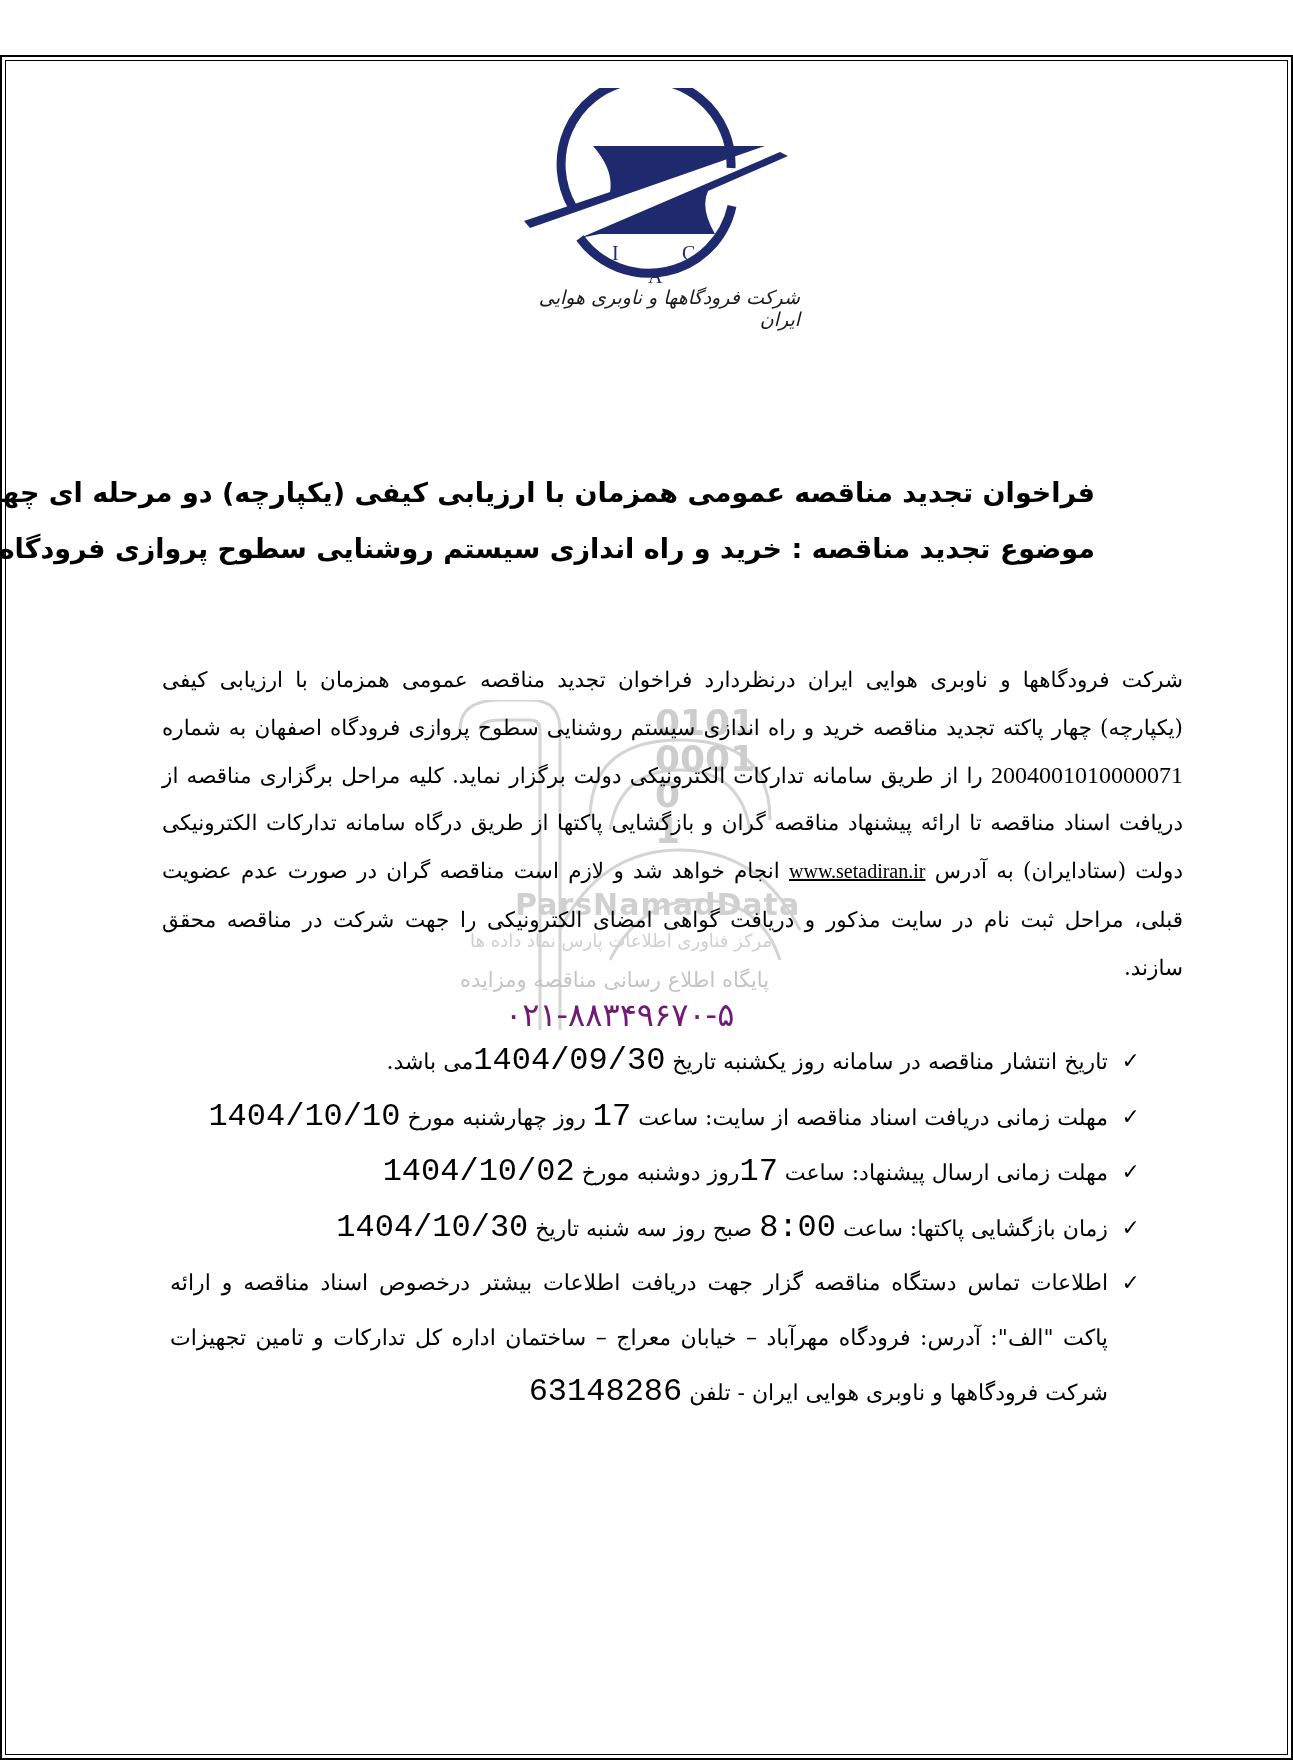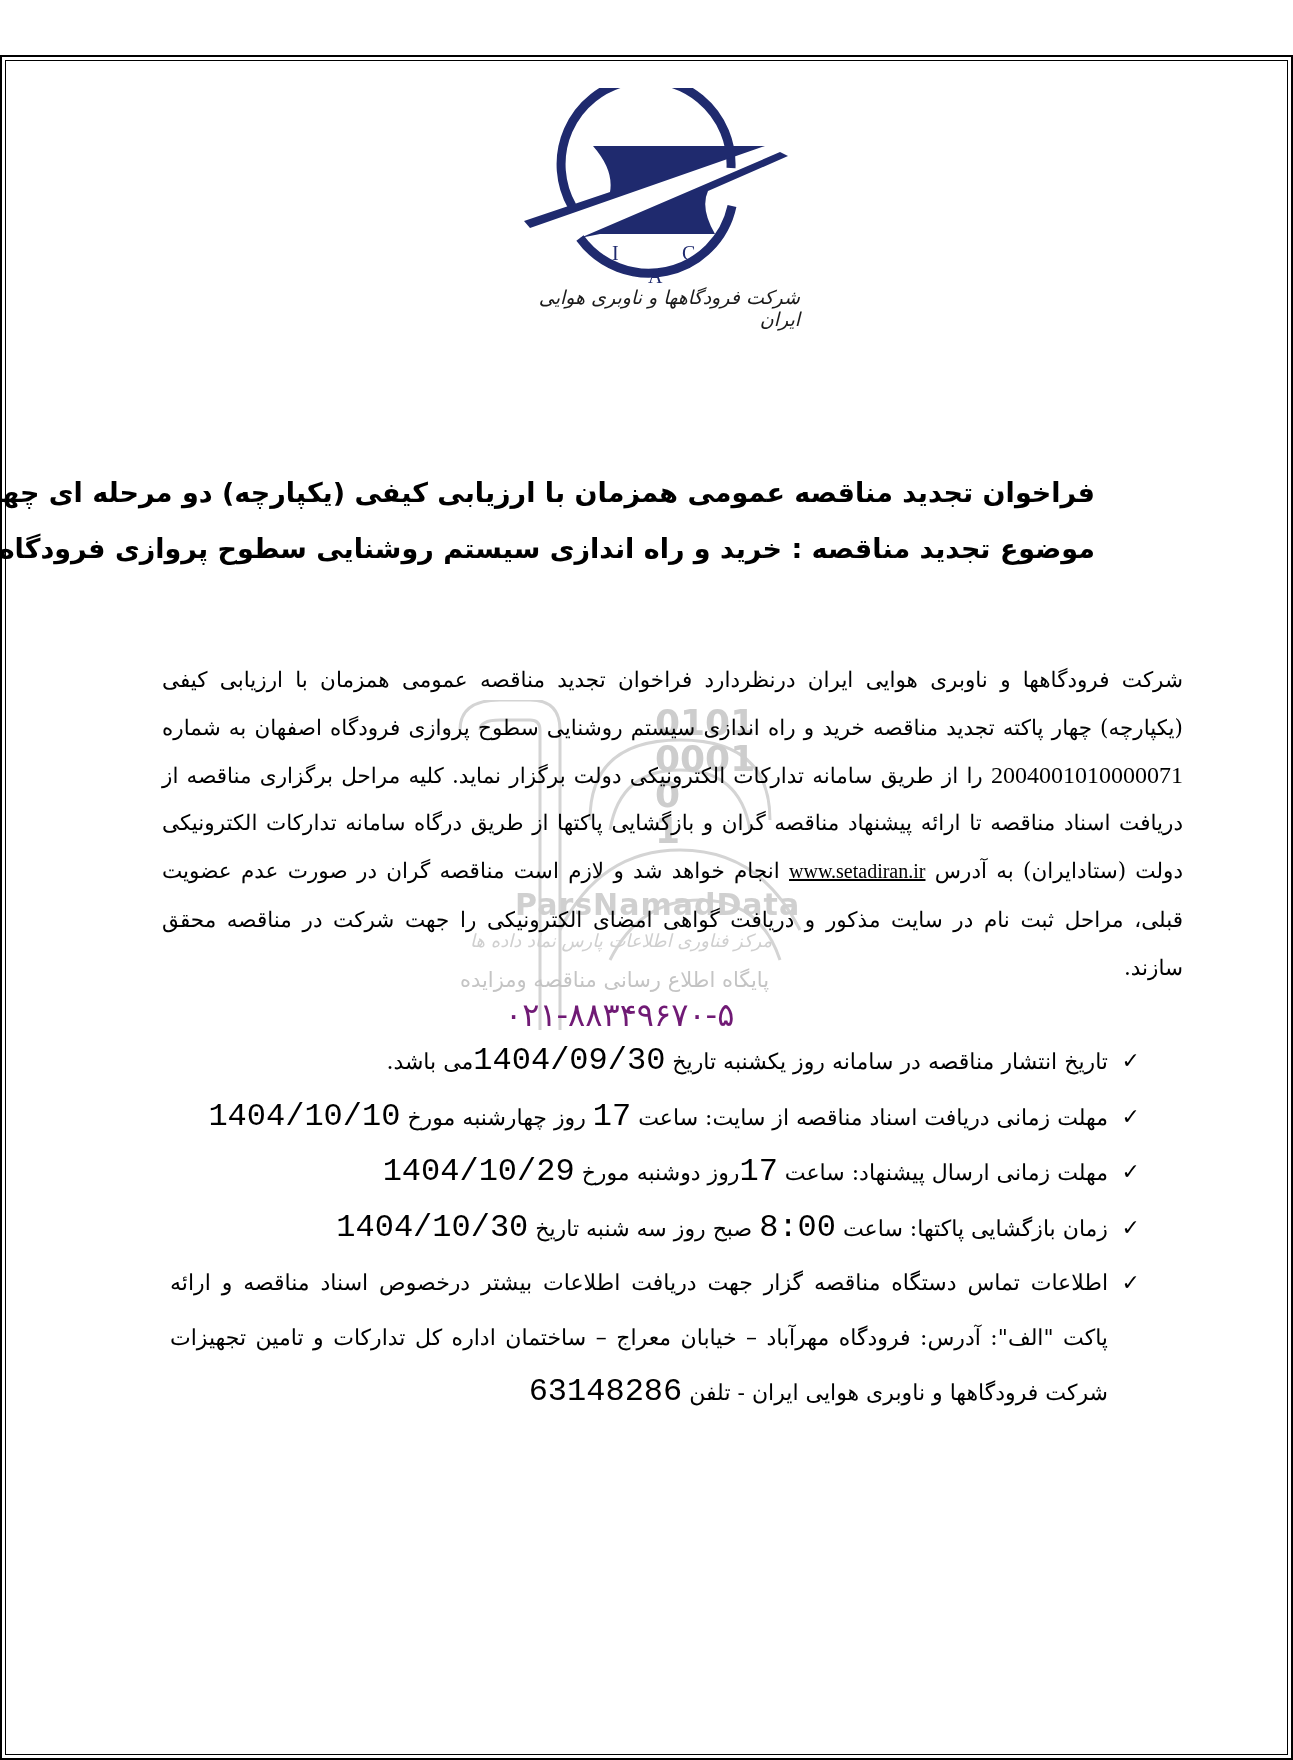--- a/index.html
+++ b/index.html
@@ -35,21 +35,21 @@
   .bullets li.multi { text-align: justify; text-align-last: right; }
   .bullets .check { position: absolute; right: 0; top: 0; font-size: 22px; }
   .bullets .num { font-family: Liberation Mono, monospace; font-size: 32px; }
 
   .watermark { position: absolute; left: 440px; top: 700px; width: 400px; height: 340px;
                z-index: 1; pointer-events: none; }
   .wm-text { position: absolute; color: #c8c8c8; font-family: "DejaVu Sans", sans-serif;
              white-space: nowrap; direction: rtl; z-index: 1; }
   .wm-brand { left: 515px; top: 887px; font-size: 30px; font-weight: bold; color: #d0d0d0;
               direction: ltr; letter-spacing: 1px; }
-  .wm-tag1 { left: 470px; top: 930px; font-size: 18px; font-style: italic; color: #cfcfcf; }
+  .wm-tag1 { left: 470px; top: 930px; font-size: 18px; color: #cfcfcf; }
   .wm-tag2 { left: 460px; top: 968px; font-size: 21px; color: #c4c4c4; }
   .wm-phone { left: 505px; top: 996px; font-size: 32px; font-weight: normal; color: #701a75; direction: ltr; }
   .wm-digits { left: 655px; top: 705px; font-size: 36px; font-weight: bold; color: #cdcdcd;
                direction: ltr; line-height: 36px; white-space: pre; text-align: left; }
 </style>
 </head>
 <body>
 
 <div class="frame-outer">
   <div class="frame-inner"></div>
@@ -100,21 +100,21 @@
   <li>
     <span class="check">✓</span>
     <span>تاریخ انتشار مناقصه در سامانه روز یکشنبه تاریخ  </span><span class="num">1404/09/30</span><span>می باشد.</span>
   </li>
   <li>
     <span class="check">✓</span>
     <span>مهلت زمانی دریافت اسناد مناقصه از سایت: ساعت </span><span class="num">17</span><span> روز چهارشنبه مورخ </span><span class="num">1404/10/10</span>
   </li>
   <li>
     <span class="check">✓</span>
-    <span>مهلت زمانی ارسال پیشنهاد: ساعت </span><span class="num">17</span><span>روز دوشنبه مورخ </span><span class="num">1404/10/29</span>
+    <span>مهلت زمانی ارسال پیشنهاد: ساعت </span><span class="num">17</span><span>روز دوشنبه مورخ </span><span class="num">1404/10/02</span>
   </li>
   <li>
     <span class="check">✓</span>
     <span>زمان بازگشایی پاکتها: ساعت </span><span class="num">8:00</span><span> صبح روز سه شنبه تاریخ </span><span class="num">1404/10/30</span>
   </li>
   <li class="multi">
     <span class="check">✓</span>
     <span>اطلاعات تماس دستگاه مناقصه گزار جهت دریافت اطلاعات بیشتر درخصوص اسناد مناقصه و ارائه پاکت "الف": آدرس: فرودگاه مهرآباد – خیابان معراج – ساختمان اداره کل تدارکات و تامین تجهیزات شرکت فرودگاهها و ناوبری هوایی ایران - تلفن </span><span class="num">63148286</span>
   </li>
 </ul>

